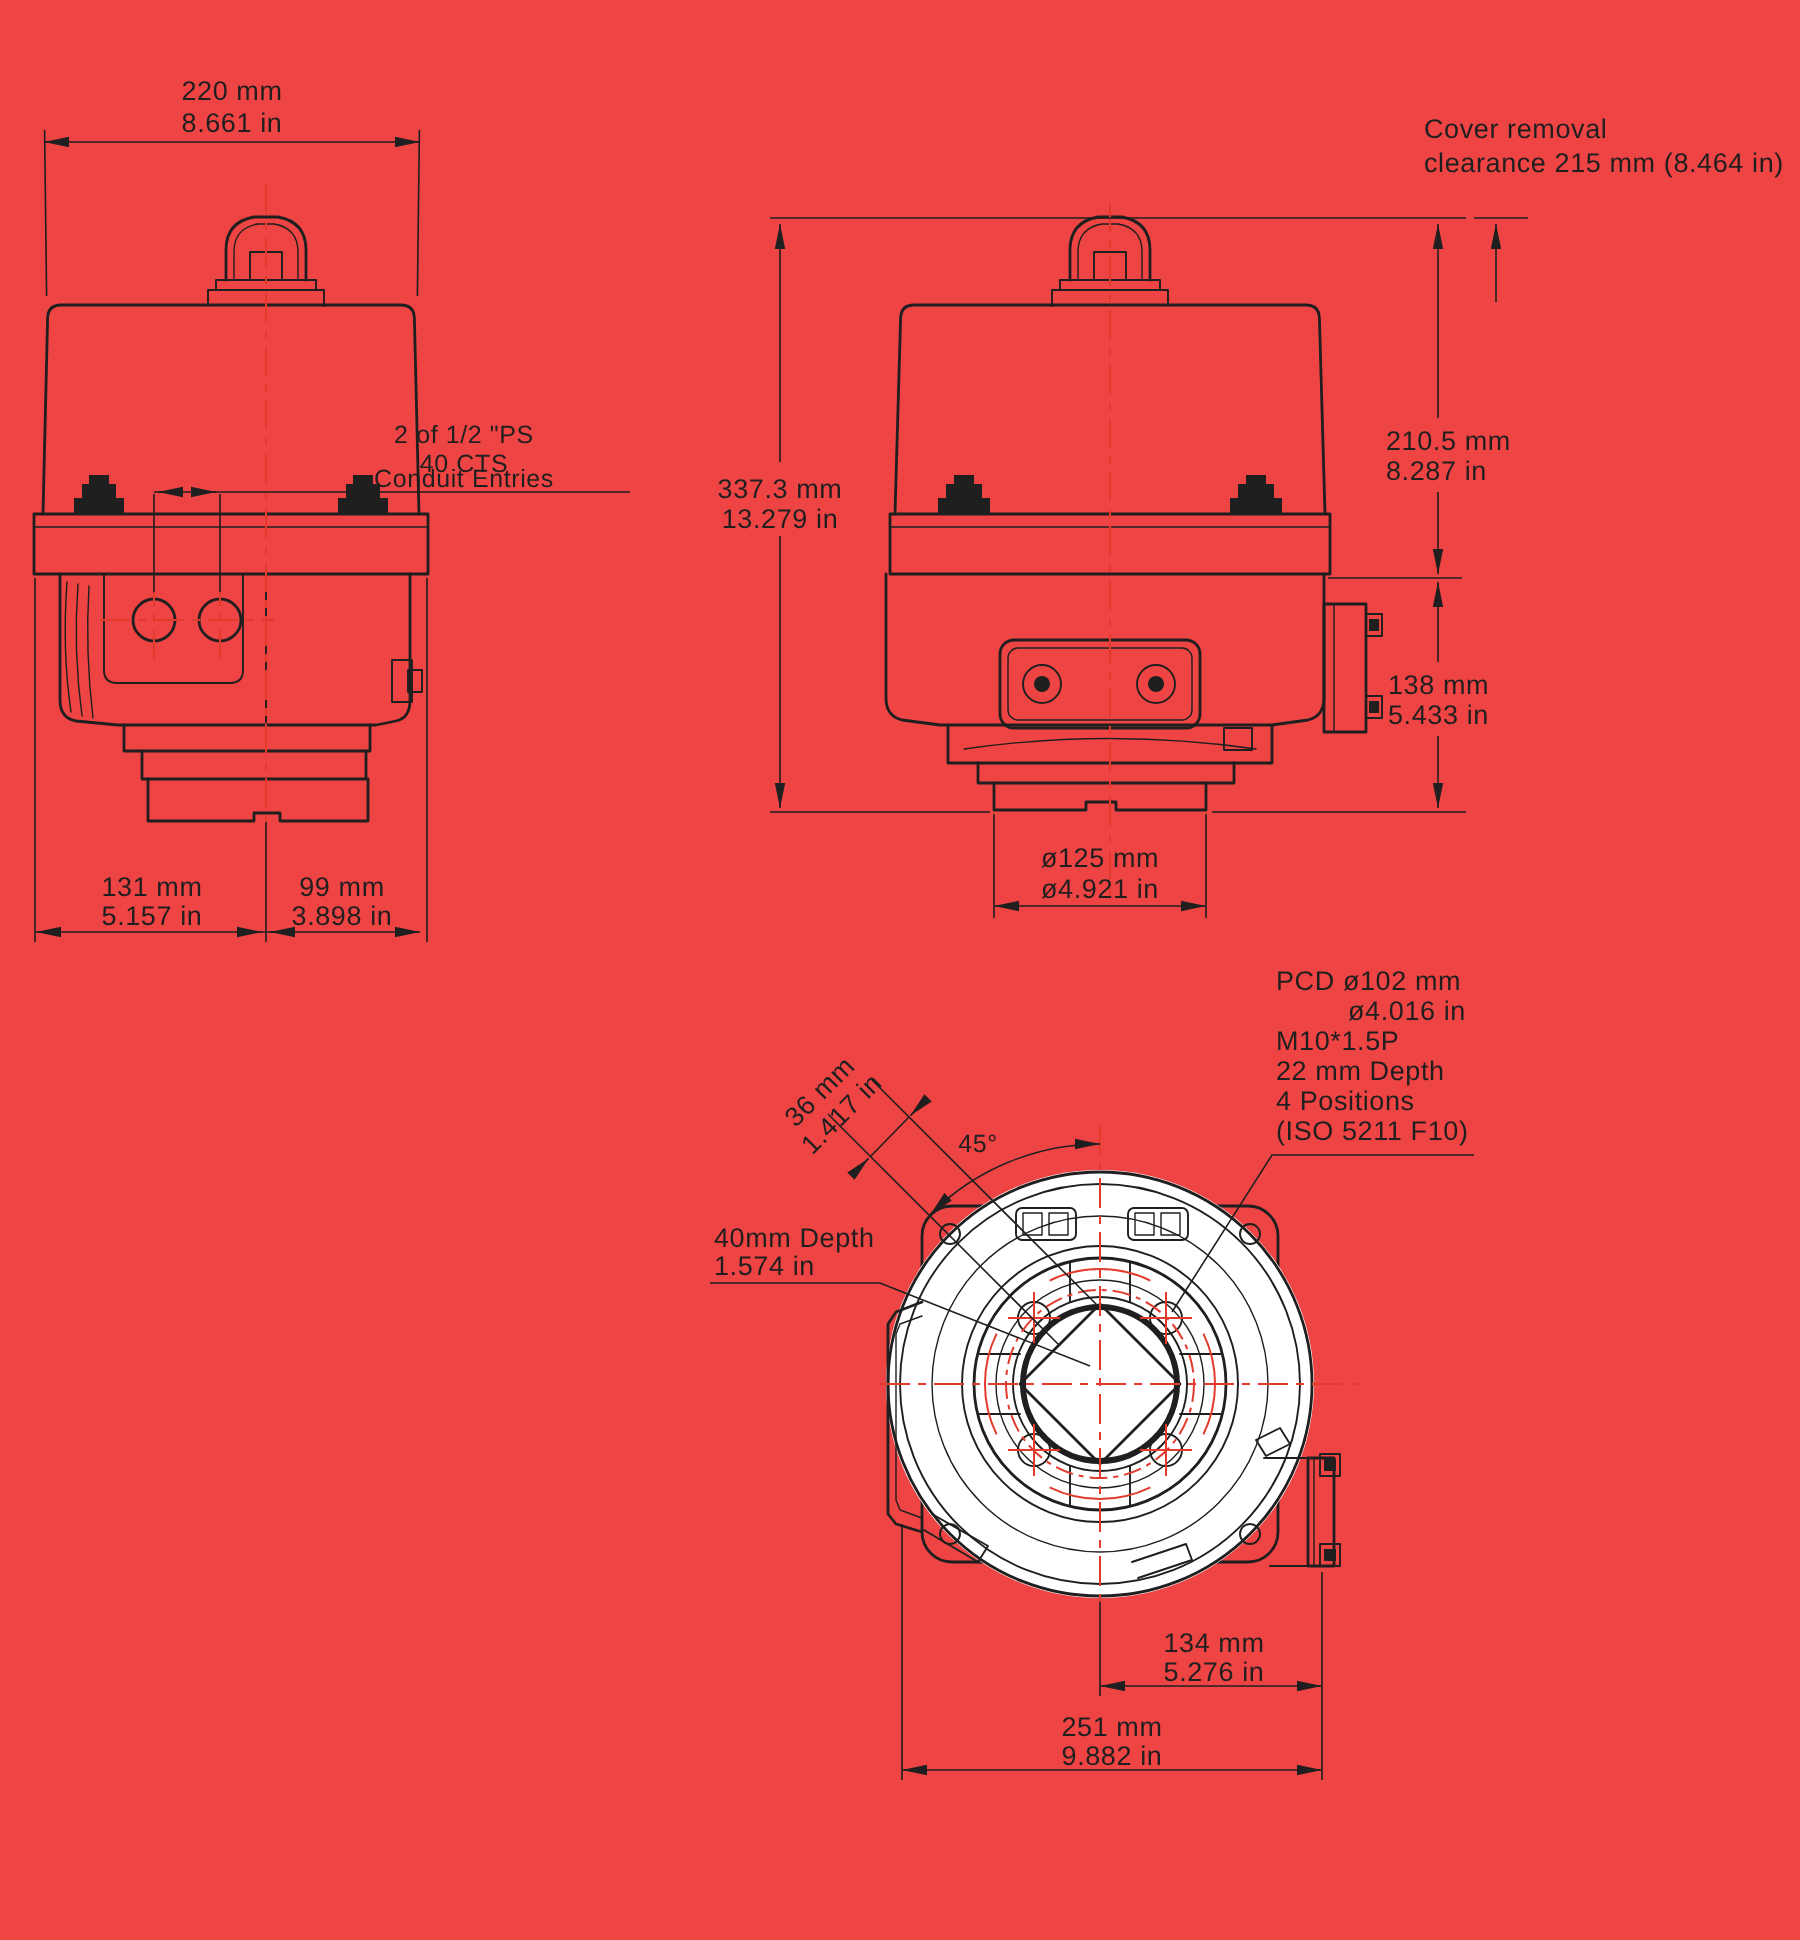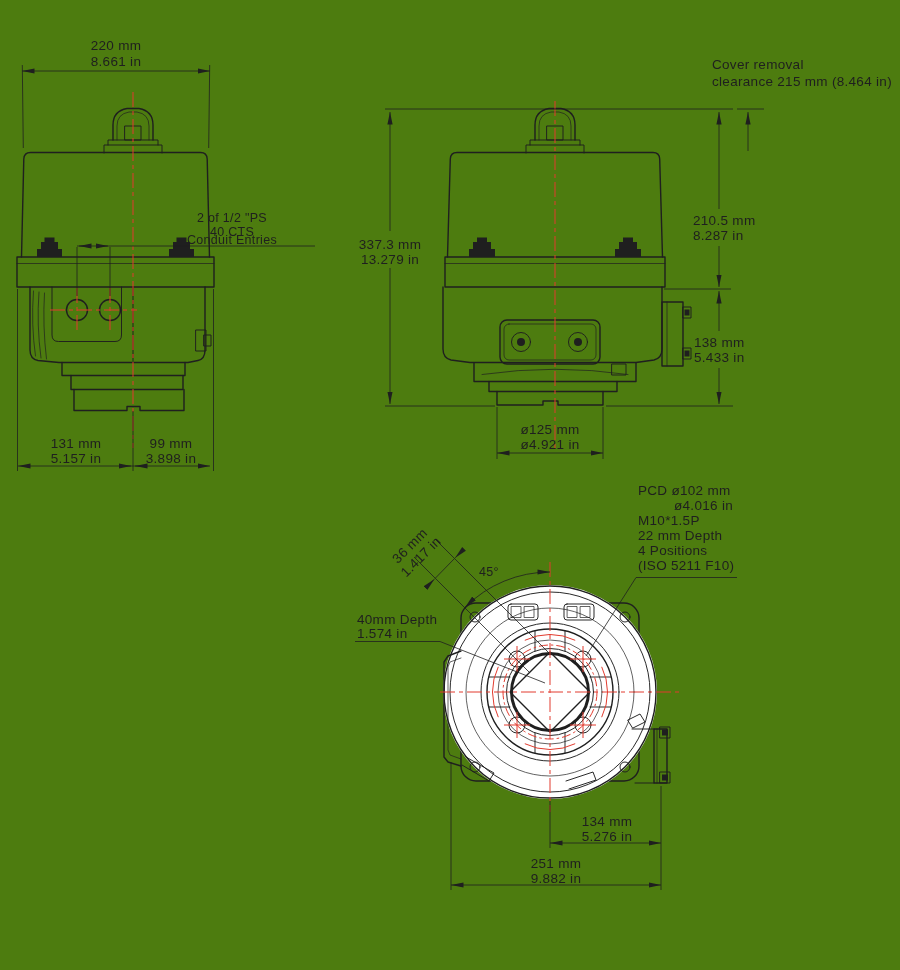--- a/index.html
+++ b/index.html
@@ -1,16 +1,16 @@
 <!DOCTYPE html>
 <html><head>
 <meta charset="utf-8">
 <style>
   html,body{margin:0;padding:0;background:#ffffff;}
-  .canvas{position:relative;width:900px;height:970px;background:#4d7c0f;overflow:hidden;}
+  .canvas{position:relative;width:900px;height:970px;background:#ef4444;overflow:hidden;}
   svg{display:block;}
   .o{fill:none;stroke:#1f1f1f;stroke-width:1.4;stroke-linecap:round;stroke-linejoin:round;}
   .i{fill:none;stroke:#1f1f1f;stroke-width:0.95;stroke-linecap:round;stroke-linejoin:round;}
   .t{fill:none;stroke:#1f1f1f;stroke-width:0.7;stroke-linecap:round;stroke-linejoin:round;}
   .d{fill:none;stroke:#1f1f1f;stroke-width:0.8;}
   .bf{fill:#1f1f1f;stroke:none;}
   .wf{fill:#ffffff;stroke:none;}
   .r{fill:none;stroke:#e23b2e;stroke-width:1;}
   .cl{stroke-dasharray:15 4 4 4;}
   .pd{stroke-dasharray:9 3 2.5 3;}

